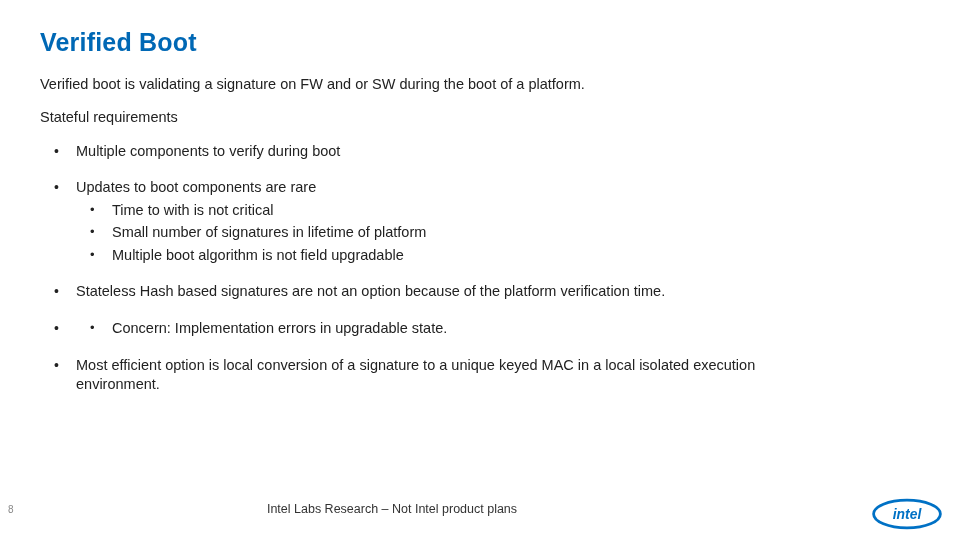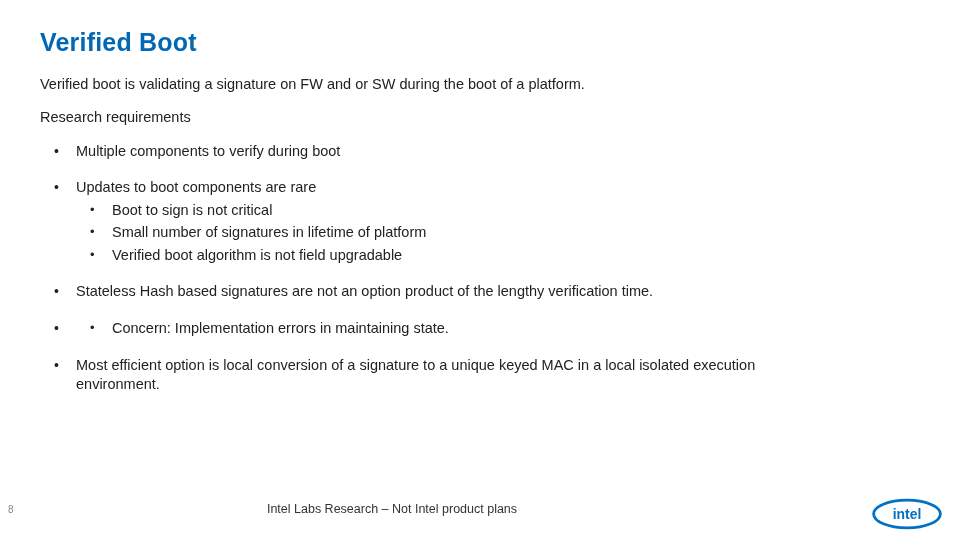--- a/index.html
+++ b/index.html
@@ -98,56 +98,57 @@
     top: 8px;
     font-size: 10px;
     color: #888;
   }
   .intel-logo {
     position: absolute;
     right: 18px;
     bottom: -2px;
     width: 70px;
     height: 32px;
+    font-style: italic;
   }
   
 </style>
 </head>
 <body>
 
 <div class="slide">
 
   <h1 class="title">Verified Boot</h1>
 
   <p class="para">Verified boot is validating a signature on FW and or SW during the boot of a platform.</p>
 
-  <p class="section-label">Research requirements</p>
+  <p class="section-label">Stateful requirements</p>
 
   <ul class="lvl1">
     <li>
       <span>Multiple components to verify during boot</span>
     </li>
     <li>
       <span>Updates to boot components are rare</span>
       <ul class="lvl2">
-        <li><span>Boot to sign is not critical</span></li>
+        <li><span>Time to with is not critical</span></li>
         <li><span>Small number of signatures in lifetime of platform</span></li>
-        <li><span>Verified boot algorithm is not field upgradable</span></li>
+        <li><span>Multiple boot algorithm is not field upgradable</span></li>
       </ul>
     </li>
   </ul>
 
 
   <ul class="lvl1">
     <li>
-      <span>Stateless Hash based signatures are not an option product of the lengthy verification time.</span>
+      <span>Stateless Hash based signatures are not an option because of the platform verification time.</span>
     </li>
     <li>
       <ul class="lvl2">
-        <li><span>Concern: Implementation errors in maintaining state.</span></li>
+        <li><span>Concern: Implementation errors in upgradable state.</span></li>
       </ul>
     </li>
     <li>
       <span>Most efficient option is local conversion of a signature to a unique keyed MAC in a local isolated execution environment.</span>
     </li>
   </ul>
 
 </div>
 
 <div class="footer">

